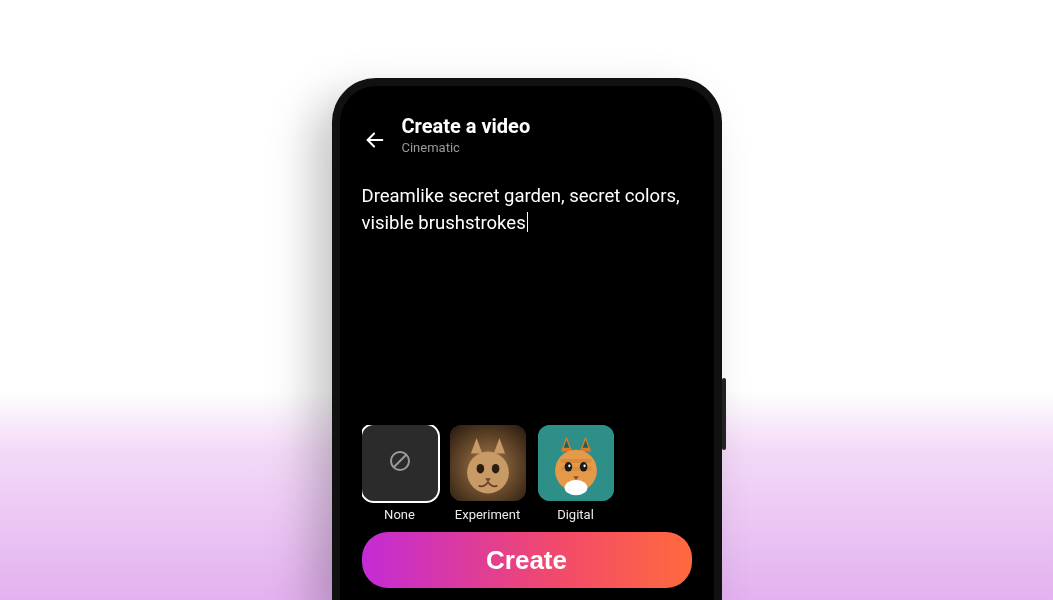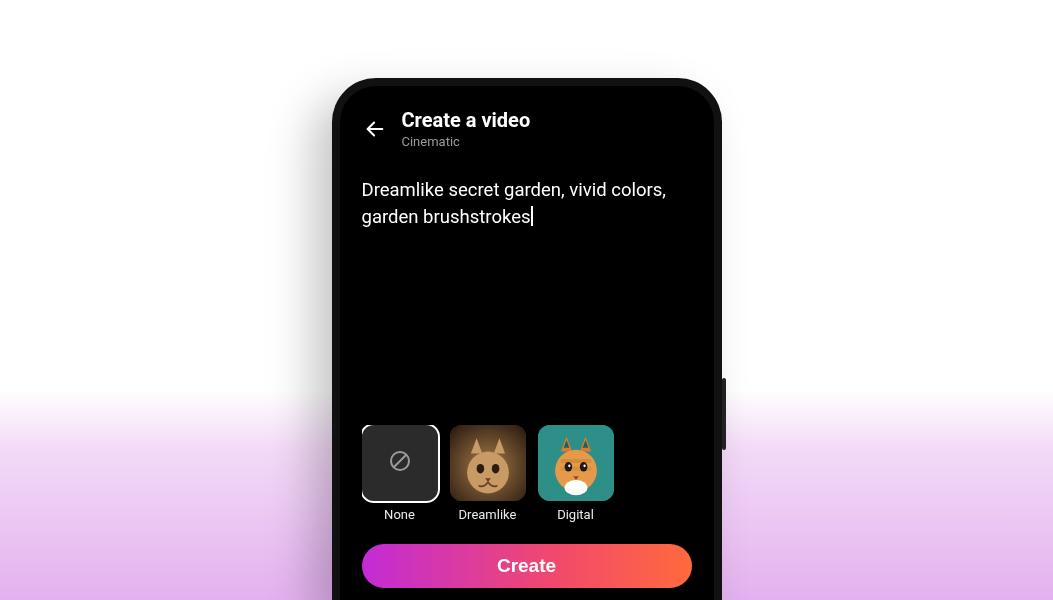--- a/index.html
+++ b/index.html
@@ -30,21 +30,21 @@
   .side-btn {
     position: absolute;
     right: -4px;
     top: 300px;
     width: 4px;
     height: 72px;
     background: #222;
     border-radius: 2px;
   }
   
-  .hdr { display: flex; align-items: center; gap: 14px; margin-top: 0; }
+  .hdr { display: flex; align-items: flex-end; gap: 14px; margin-top: 6px; }
   .back { color: #fff; width: 26px; height: 26px; display: flex; align-items: center; justify-content: center; cursor: pointer; margin-top: 4px; }
   .back svg { width: 22px; height: 22px; stroke: #fff; }
   .titles { display: flex; flex-direction: column; }
   .title { color: #fff; font-size: 20px; font-weight: 700; line-height: 1.2; }
   .subtitle { color: #9a9a9a; font-size: 13px; margin-top: 2px; }
   
   .prompt-area { margin-top: 28px; color: #fff; font-size: 18.5px; line-height: 1.45; min-height: 56px; position: relative; }
   .prompt-text { display: inline; }
   .caret { display: inline-block; width: 1.5px; height: 20px; background: #fff; vertical-align: -3px; margin-left: 1px; }
   
@@ -53,21 +53,21 @@
   .thumb { width: 76px; height: 76px; border-radius: 12px; background: #2b2b2b; overflow: hidden; display: flex; align-items: center; justify-content: center; position: relative; }
   .thumb.selected { outline: 2px solid #fff; outline-offset: 0; }
   .thumb svg.noicon { width: 24px; height: 24px; stroke: #9a9a9a; }
   .style-label { color: #e9e9e9; font-size: 13px; }
   
   .cat-cinematic { background: linear-gradient(135deg, #6b4a2a 0%, #3a2a18 100%); }
   .cat-watercolor { background: linear-gradient(180deg, #dfe9d4 0%, #b6c9a3 100%); }
   .cat-digital { background: linear-gradient(180deg, #2e8e88 0%, #1e5f5a 100%); }
   .cat-svg { width: 100%; height: 100%; }
   
-  .create-btn { position: absolute; left: 22px; right: 22px; bottom: 12px; height: 44px; border: none; border-radius: 26px; color: #fff; font-size: 19px; font-weight: 600; cursor: pointer; background: linear-gradient(90deg, #c32bd6 0%, #f24a6a 60%, #ff6a3d 100%); }
+  .create-btn { position: absolute; left: 22px; right: 22px; bottom: 12px; height: 56px; border: none; border-radius: 26px; color: #fff; font-size: 26px; font-weight: 600; cursor: pointer; background: linear-gradient(90deg, #c32bd6 0%, #f24a6a 60%, #ff6a3d 100%); }
 </style>
 </head>
 <body>
 
 <div class="phone-wrap">
   <div class="phone">
 
     <div class="hdr">
       <div class="back">
         <span>
@@ -77,21 +77,21 @@
             </svg>
         </span>
       </div>
       <div class="titles">
         <div class="title">Create a video</div>
         <div class="subtitle">Cinematic</div>
       </div>
     </div>
 
     <div class="prompt-area">
-      <span class="prompt-text">Dreamlike secret garden, vivid colors, garden brushstrokes</span><span class="caret"></span>
+      <span class="prompt-text">Dreamlike secret garden, secret colors, visible brushstrokes</span><span class="caret"></span>
     </div>
 
     <div class="styles-row">
 
       <div class="style-item">
         <div class="thumb selected">
           <span>
             <svg class="noicon" viewBox="0 0 24 24" fill="none" stroke-width="2" stroke-linecap="round">
                 <circle cx="12" cy="12" r="9"></circle>
                 <line x1="6" y1="18" x2="18" y2="6"></line>
@@ -114,21 +114,21 @@
             <path d="M22 30 L28 14 L34 30 Z" fill="#c89a66"></path>
             <path d="M46 30 L52 14 L58 30 Z" fill="#c89a66"></path>
             <ellipse cx="40" cy="50" rx="22" ry="22" fill="#c89a66"></ellipse>
             <ellipse cx="32" cy="46" rx="4" ry="5" fill="#2b1c10"></ellipse>
             <ellipse cx="48" cy="46" rx="4" ry="5" fill="#2b1c10"></ellipse>
             <path d="M37 56 L43 56 L40 60 Z" fill="#6b3d2a"></path>
             <path d="M40 60 Q36 66 30 64" stroke="#6b3d2a" stroke-width="1.8" fill="none"></path>
             <path d="M40 60 Q44 66 50 64" stroke="#6b3d2a" stroke-width="1.8" fill="none"></path>
           </svg>
         </div>
-        <div class="style-label">Dreamlike</div>
+        <div class="style-label">Experiment</div>
       </div>
 
 
       <div class="style-item">
         <div class="thumb cat-digital">
           <svg class="cat-svg" viewBox="0 0 80 80">
             <rect width="80" height="80" fill="#2e8e88"></rect>
             <path d="M24 28 L30 12 L36 28 Z" fill="#e07a2a"></path>
             <path d="M44 28 L50 12 L56 28 Z" fill="#e07a2a"></path>
             <path d="M27 24 L30 16 L33 24 Z" fill="#1e5f5a"></path>

